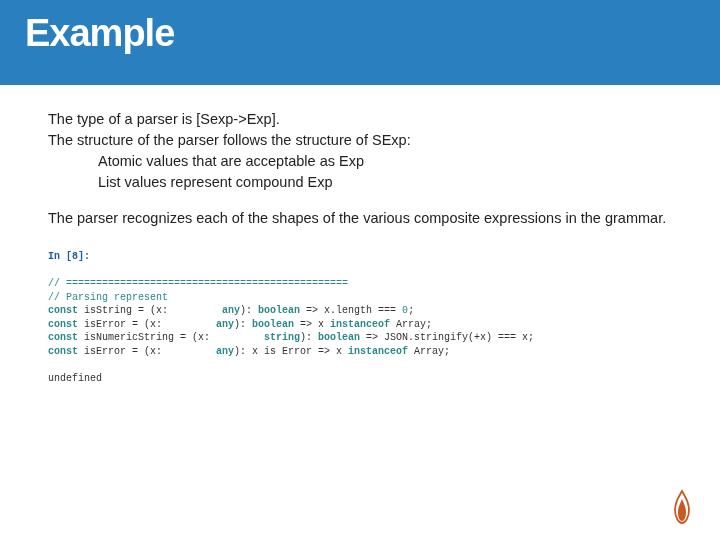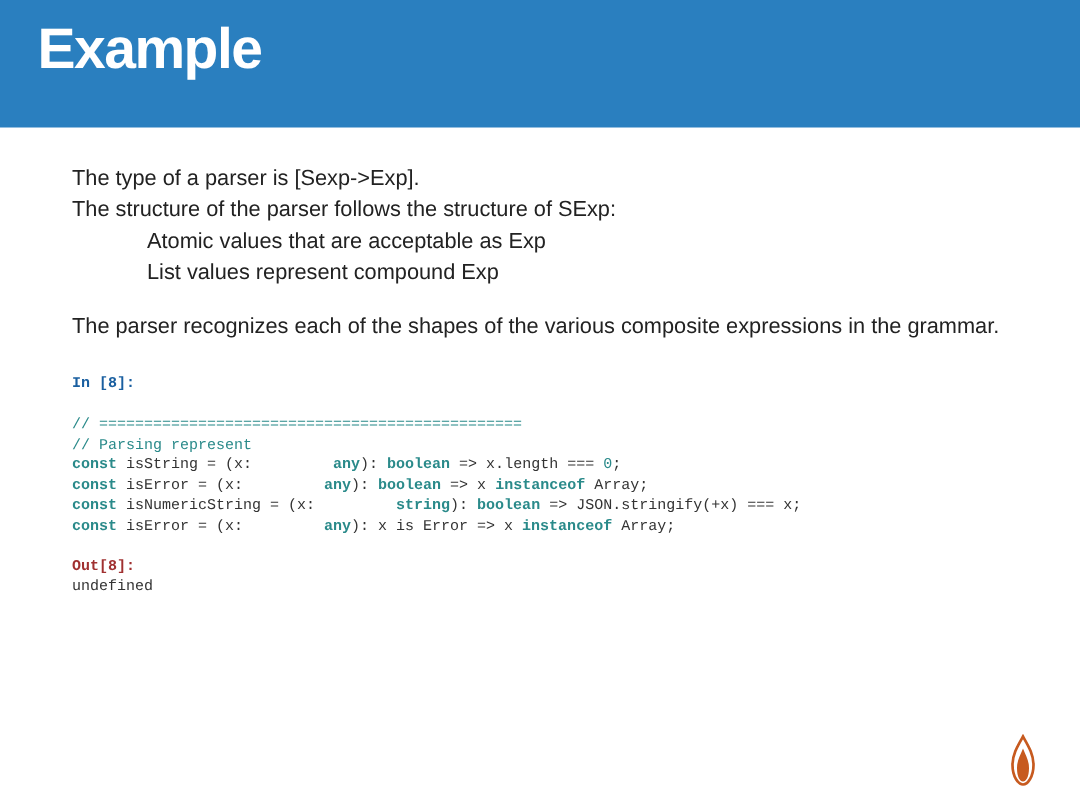--- a/index.html
+++ b/index.html
@@ -45,21 +45,20 @@
     <div class="code-block">
       <div class="line"><span class="kw-in">In [8]:</span></div>
       <div class="line">&nbsp;</div>
       <div class="line"><span class="kw-comment">// ===============================================</span></div>
       <div class="line"><span class="kw-comment">// Parsing represent</span></div>
       <div class="line"><span class="kw-const">const</span><span> isString = (x: </span><span class="kw-type">any</span><span>): </span><span class="kw-bool">boolean</span><span> =&gt; x.length === </span><span class="kw-num">0</span><span>;</span></div>
       <div class="line"><span class="kw-const">const</span><span> isError = (x: </span><span class="kw-type">any</span><span>): </span><span class="kw-bool">boolean</span><span> =&gt; x </span><span class="kw-const">instanceof</span><span> Array;</span></div>
       <div class="line"><span class="kw-const">const</span><span> isNumericString = (x: </span><span class="kw-type">string</span><span>): </span><span class="kw-bool">boolean</span><span> =&gt; JSON.stringify(+x) === x;</span></div>
       <div class="line"><span class="kw-const">const</span><span> isError = (x: </span><span class="kw-type">any</span><span>): x is Error =&gt; x </span><span class="kw-const">instanceof</span><span> Array;</span></div>
       <div class="line">&nbsp;</div>
-      <div class="line"><span class="kw-out">Out[8]:</span></div>
     </div>
     <div class="out-val">undefined</div>
   </div>
 
   <div class="logo">
     <svg viewBox="0 0 26 36">
       <path d="M13 2 C9 9 6 14 6 21 C6 29 10 34 13 34 C16 34 20 29 20 21 C20 14 17 9 13 2 Z" fill="none" stroke="#c75a1f" stroke-width="1.8"></path>
       <path d="M13 10 C11 15 9 18 9 23 C9 29 11 32 13 32 C15 32 17 29 17 23 C17 18 15 15 13 10 Z" fill="#c75a1f"></path>
     </svg>
   </div>

